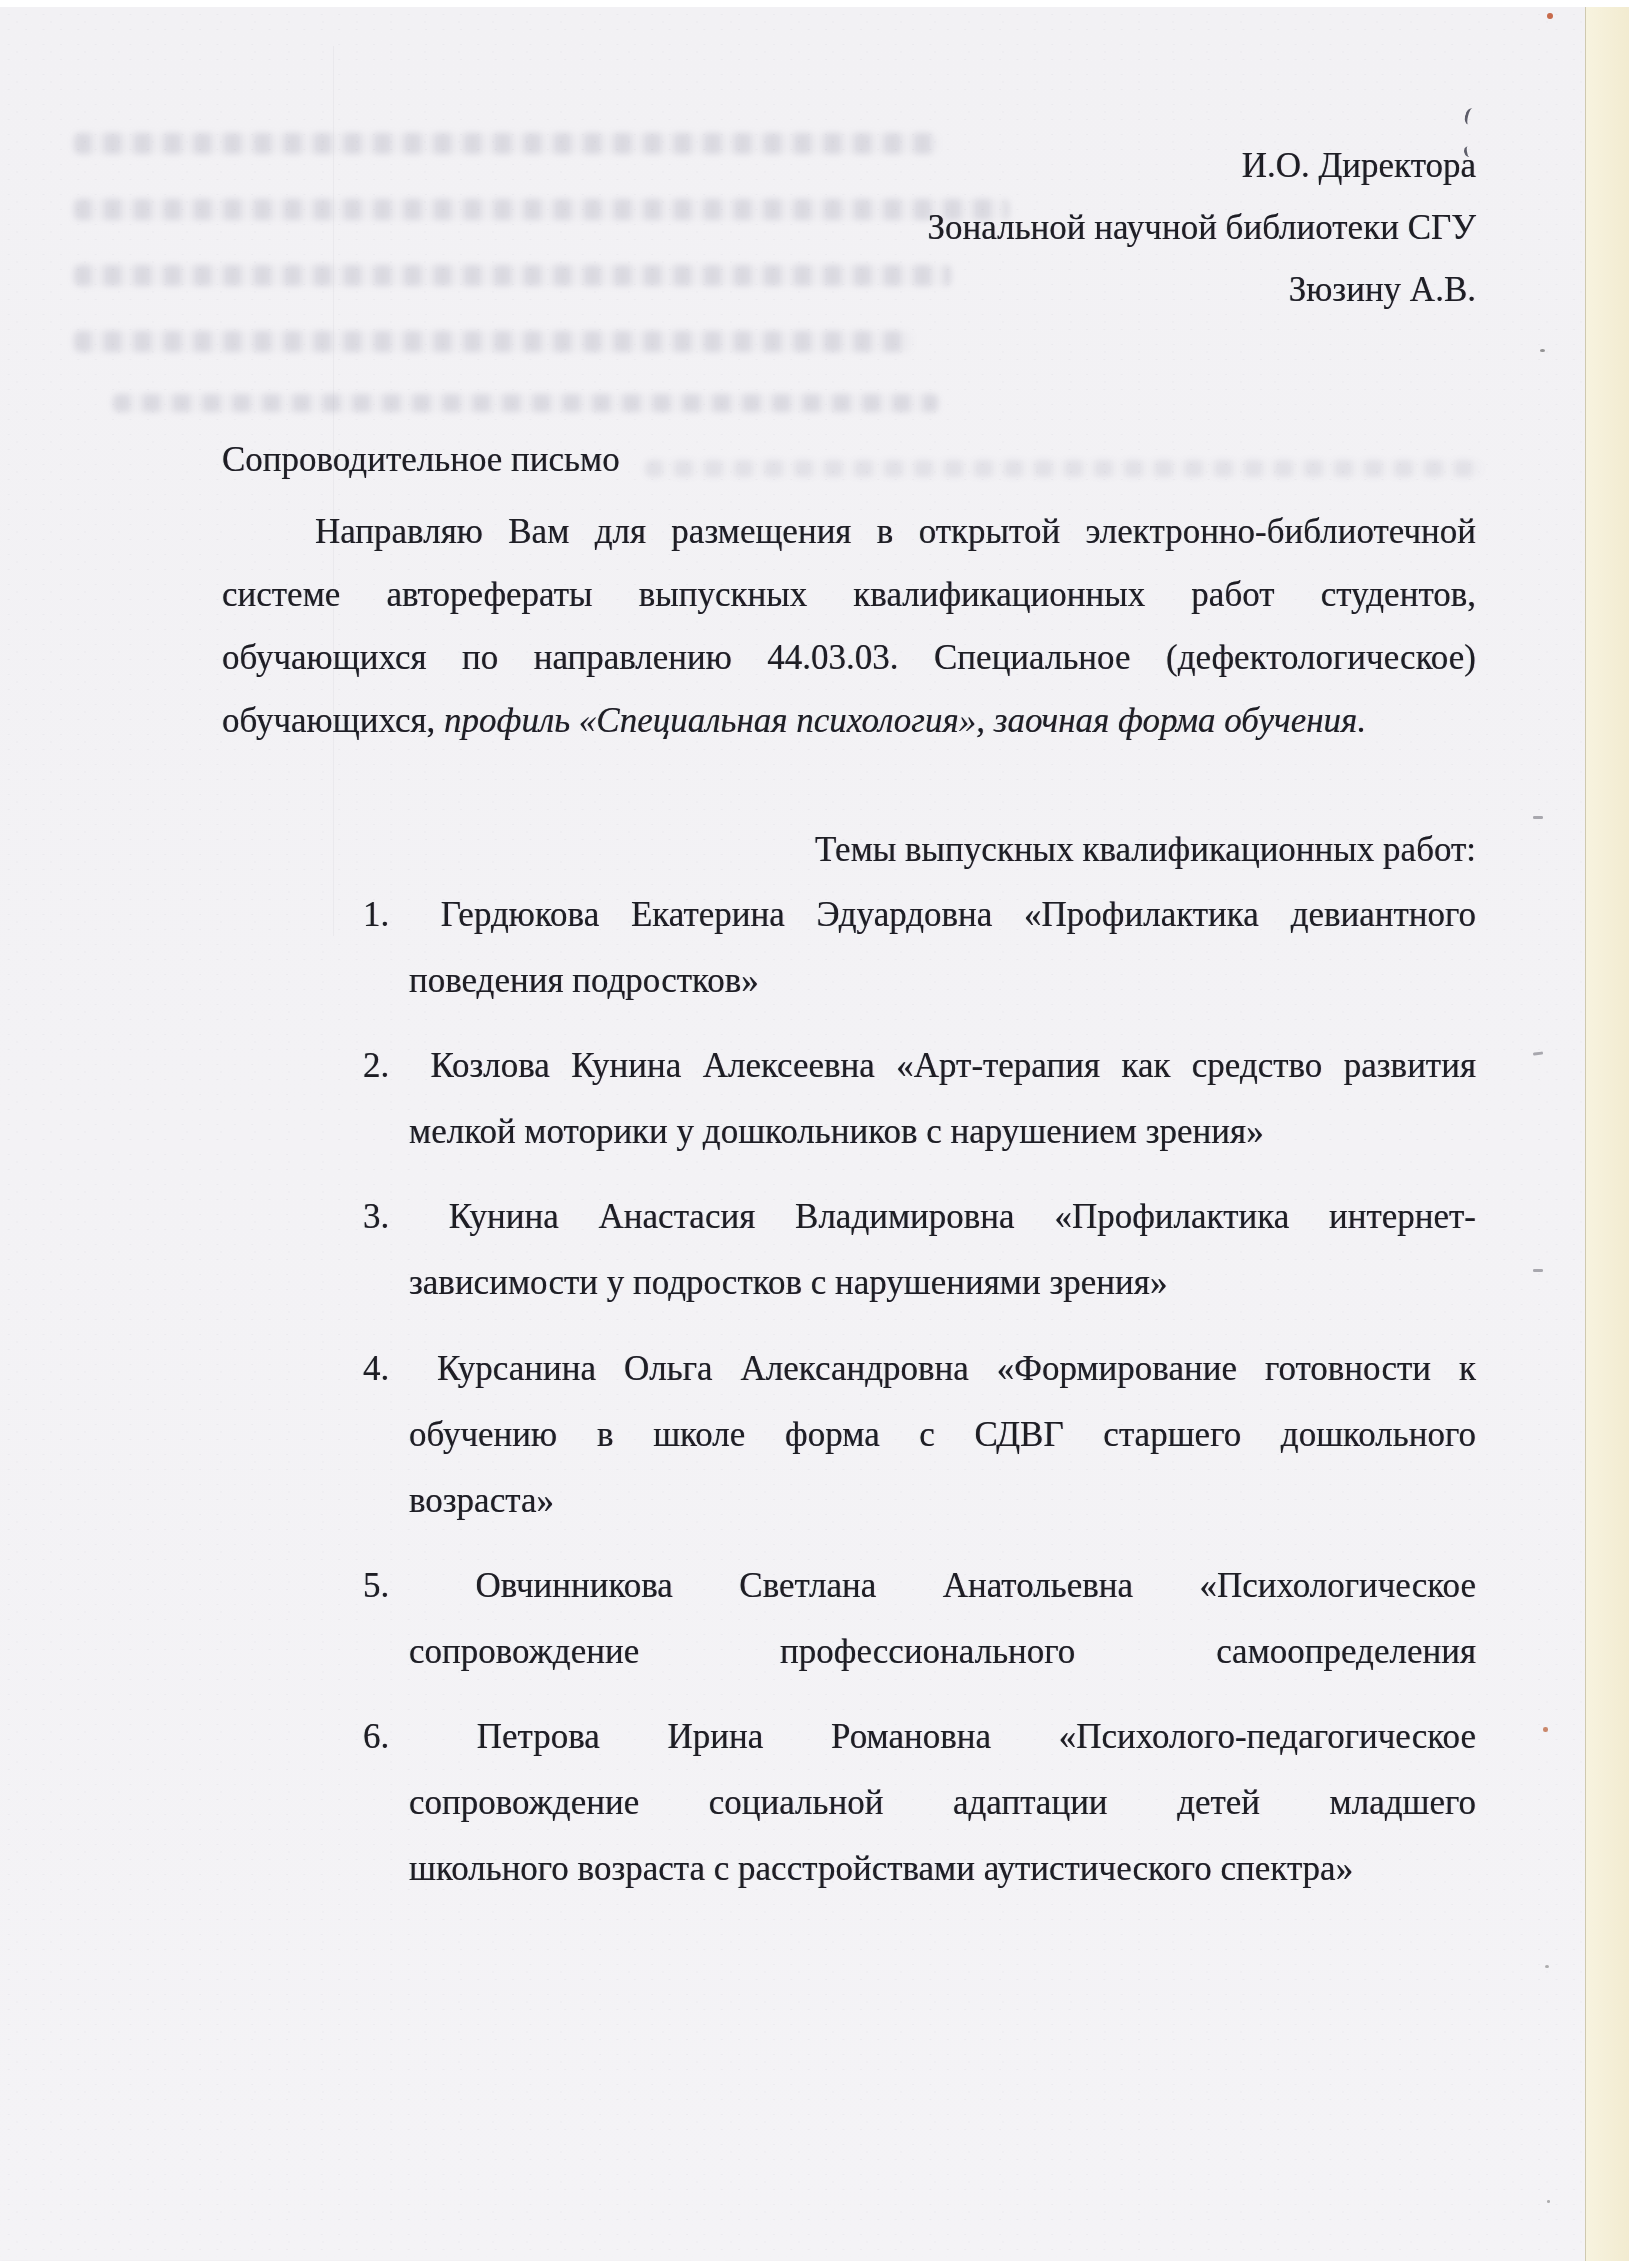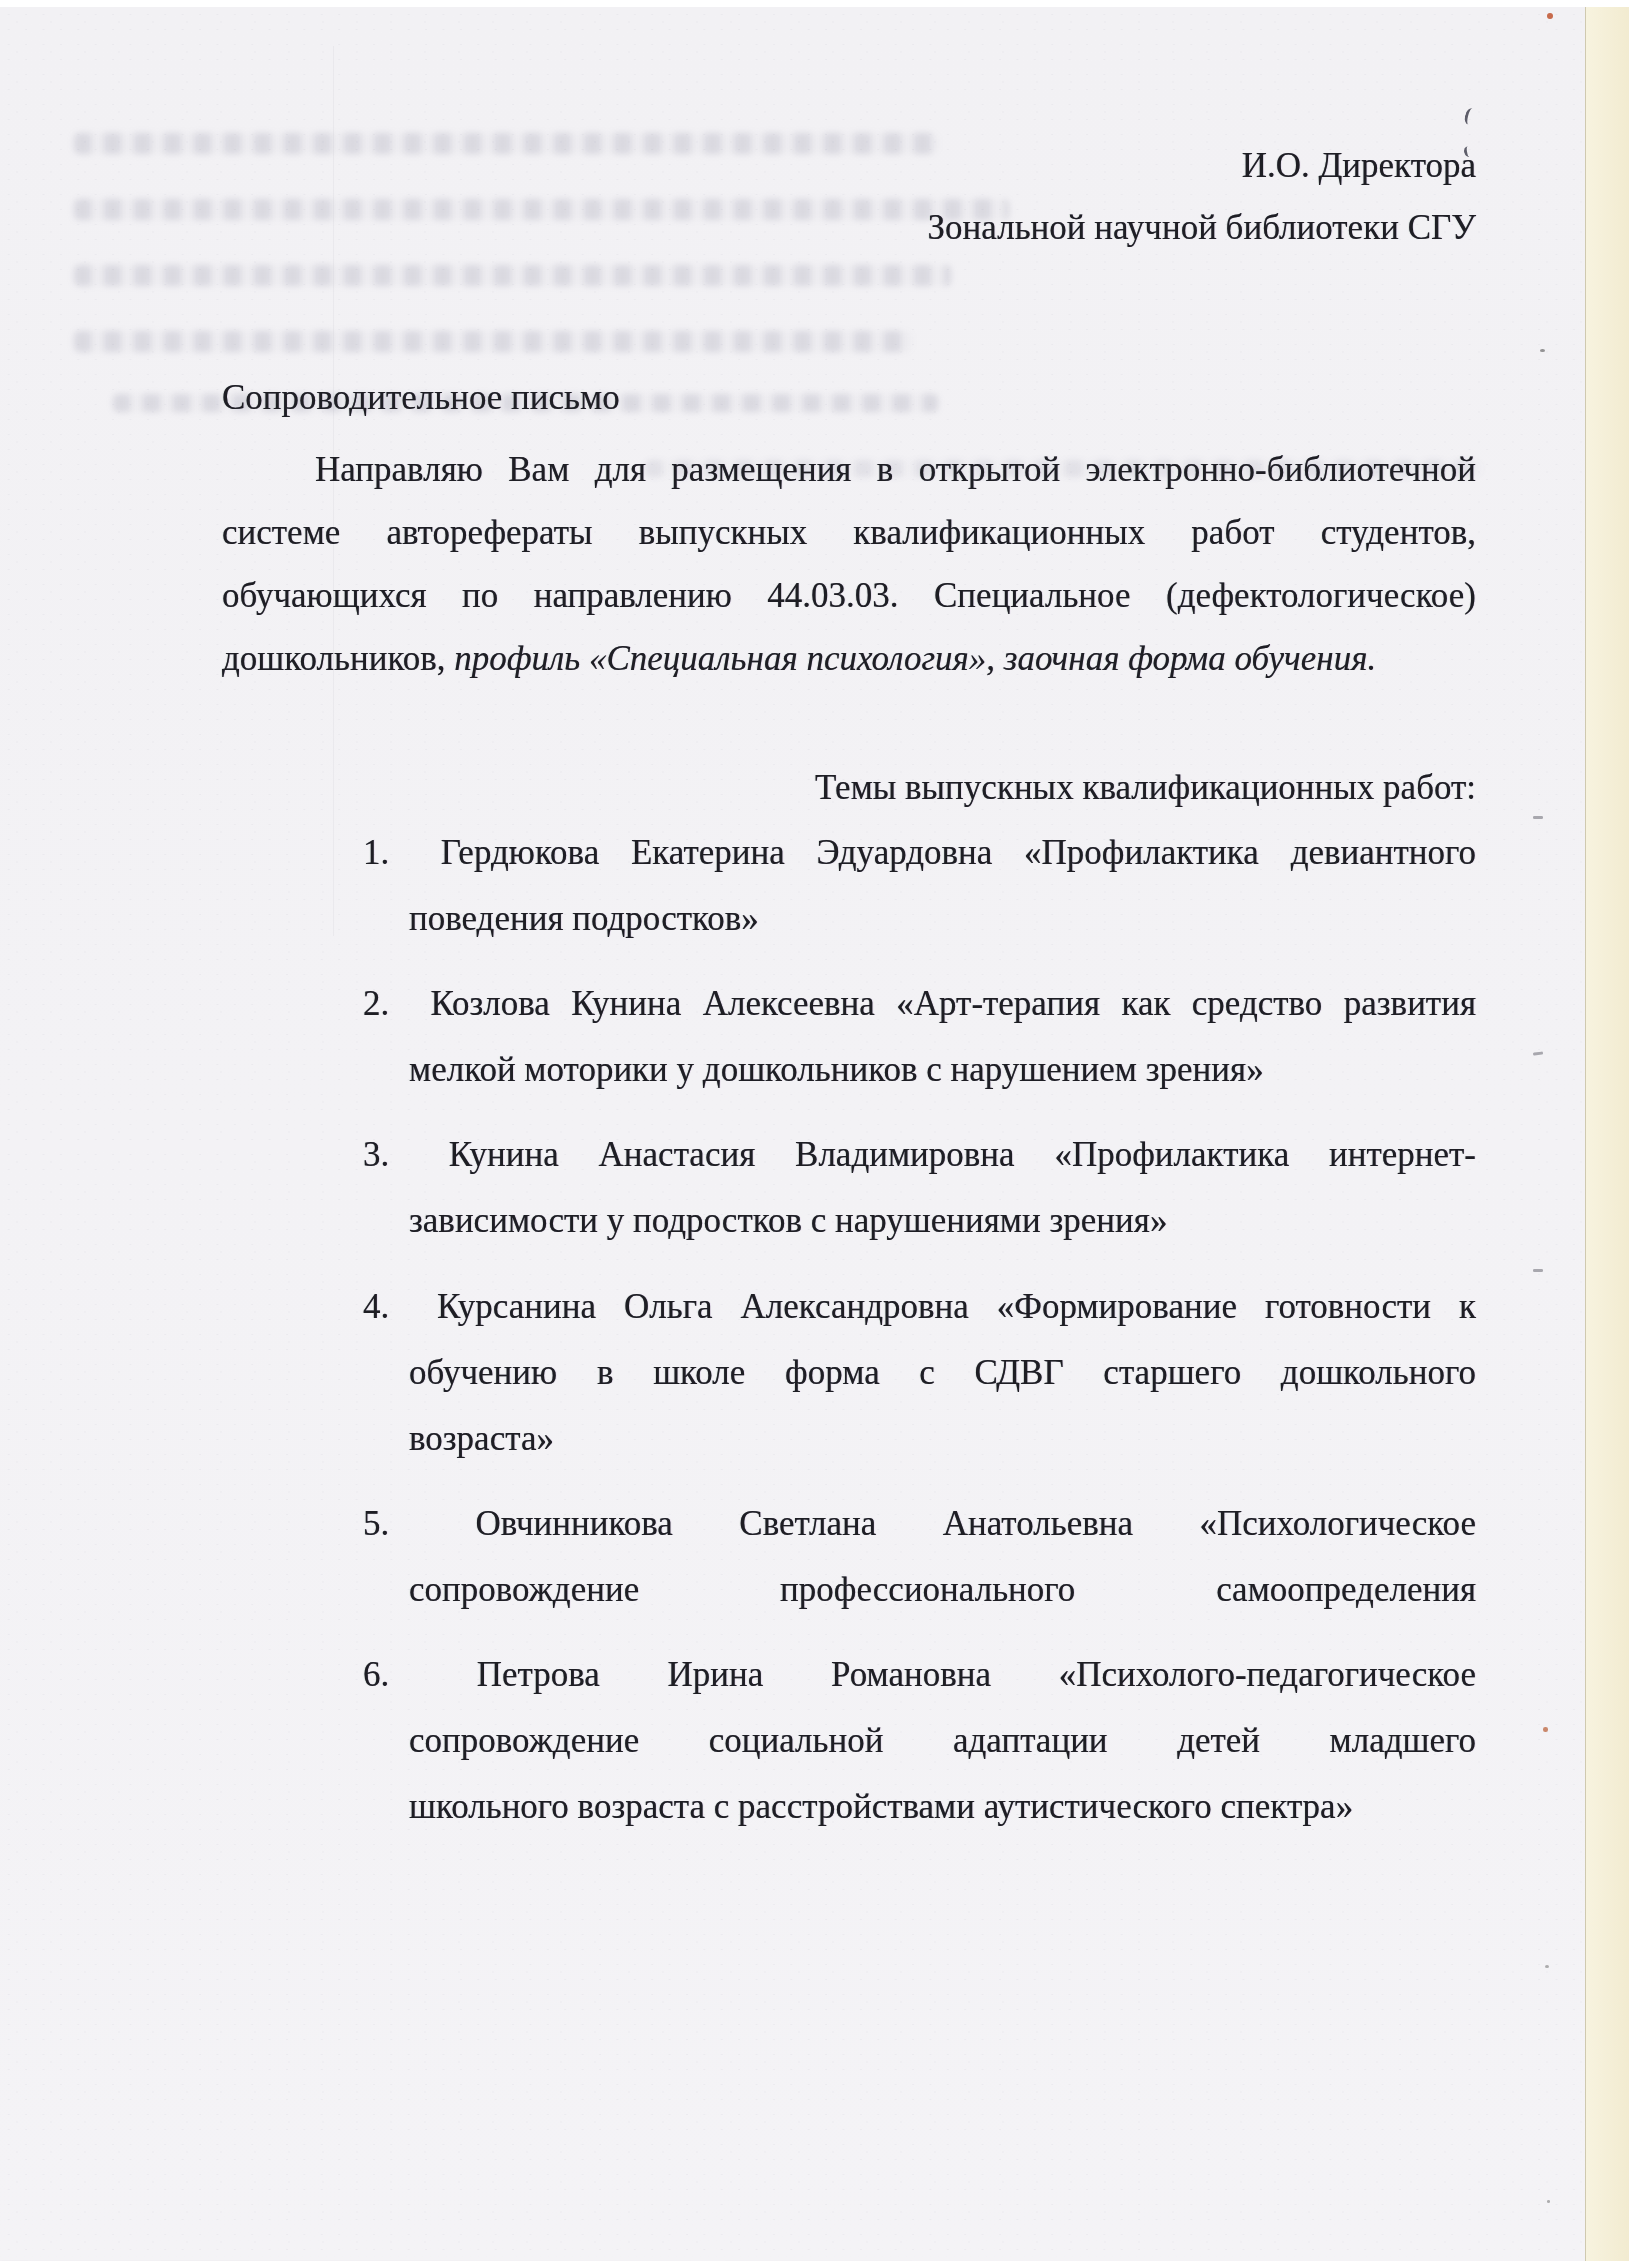--- a/index.html
+++ b/index.html
@@ -104,29 +104,30 @@
   <div class="dash d3"></div>
   <div class="pen m1"></div>
   <div class="pen m2"></div>
   <div class="bottom-shade"></div>
 
   <div class="content">
 
     <div class="recipient">
       <div>И.О. Директора</div>
       <div>Зональной научной библиотеки СГУ</div>
+      <div>Зюзину А.В.</div>
     </div>
 
     <div class="doc-title">Сопроводительное письмо</div>
 
     <div class="para">
       <div class="ln indent">Направляю Вам для размещения в открытой электронно-библиотечной</div>
       <div class="ln">системе авторефераты выпускных квалификационных работ студентов,</div>
       <div class="ln">обучающихся по направлению 44.03.03. Специальное (дефектологическое)</div>
-      <div class="ln last"><span>дошкольников, </span><span class="it">профиль «Специальная психология», заочная форма обучения.</span></div>
+      <div class="ln last"><span>обучающихся, </span><span class="it">профиль «Специальная психология», заочная форма обучения.</span></div>
     </div>
 
     <div class="list-heading">Темы выпускных квалификационных работ:</div>
 
     <div class="theses">
 
       <div class="thesis">
         <div class="ln first"><span class="num">1.</span> <span>Гердюкова Екатерина Эдуардовна «Профилактика девиантного</span></div>
         <div class="ln last">поведения подростков»</div>
       </div>

